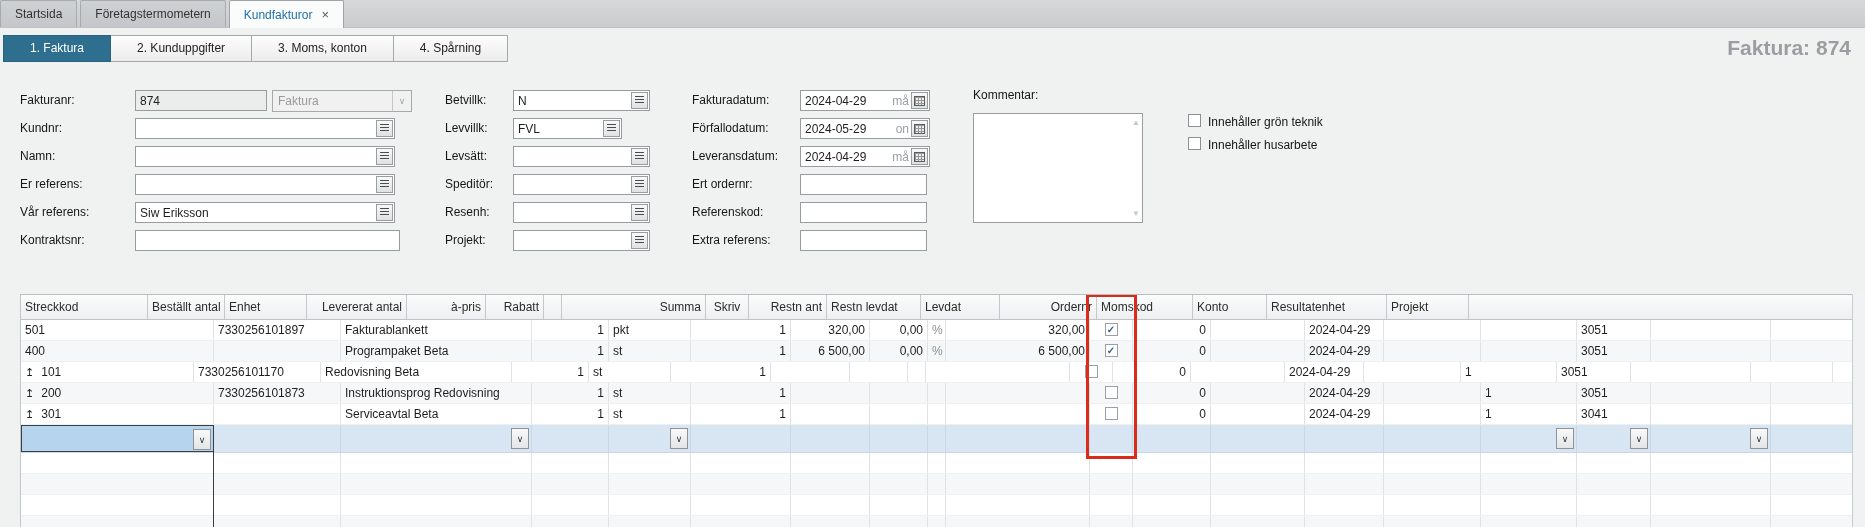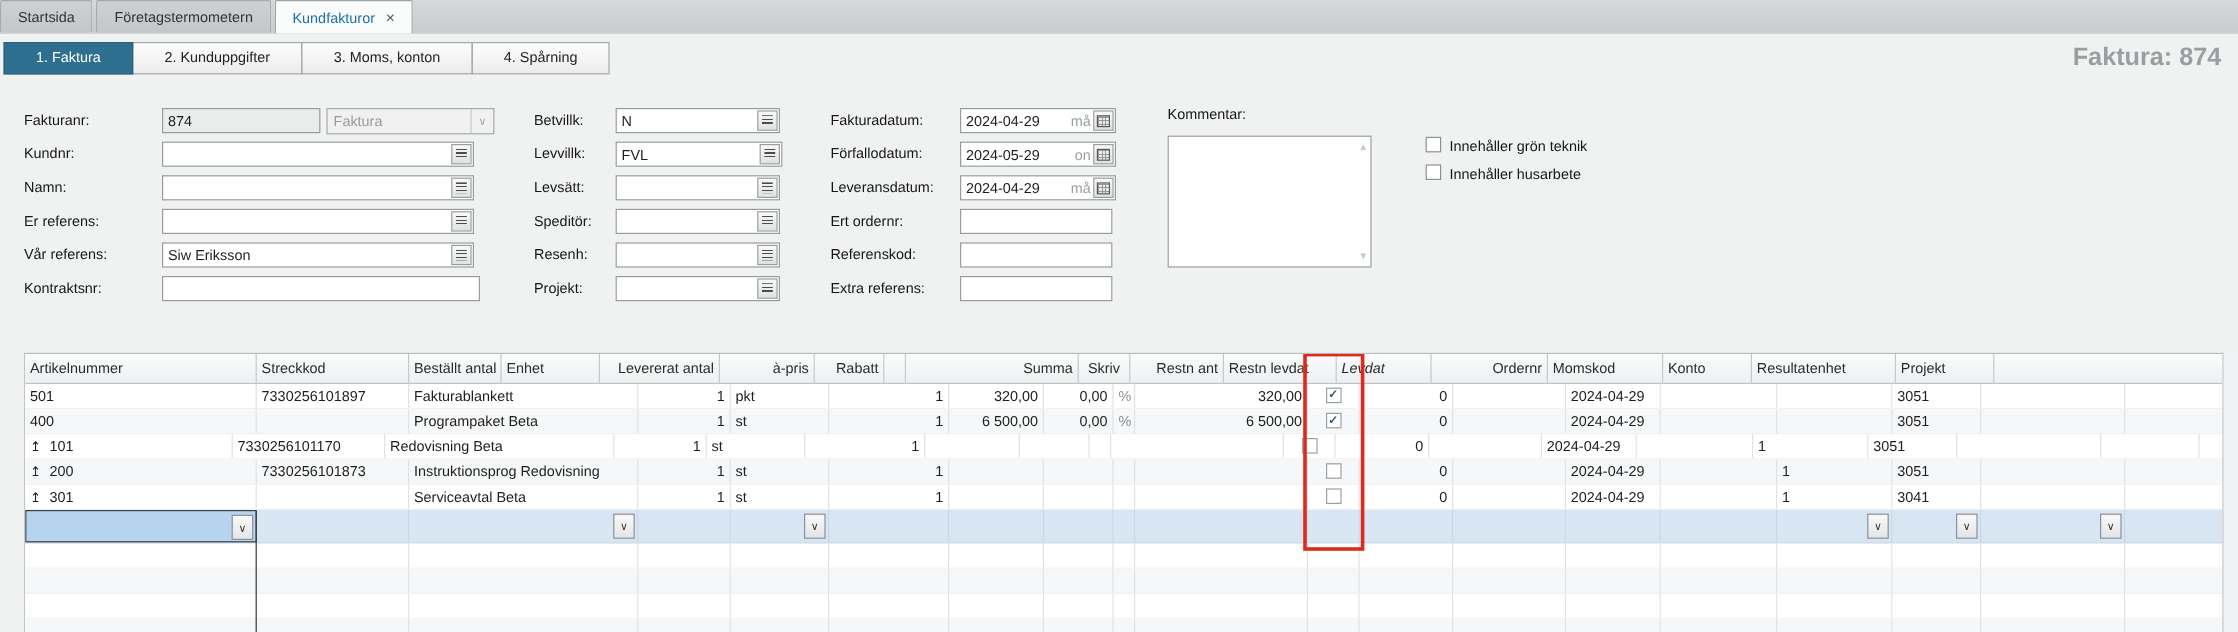--- a/index.html
+++ b/index.html
@@ -150,21 +150,21 @@
   <span class="lbl" style="left:445px;top:177px">Speditör:</span>
   <span class="lbl" style="left:445px;top:205px">Resenh:</span>
   <span class="lbl" style="left:445px;top:233px">Projekt:</span>
 
   <div class="fieldbox" style="left:513px;top:90px;width:137px">
     <span class="val">N</span>
     <span class="btn-inside">
         <span class="i-lines"></span>
       </span>
   </div>
-  <div class="fieldbox" style="left:513px;top:118px;width:139px">
+  <div class="fieldbox" style="left:513px;top:118px;width:109px">
     <span class="val">FVL</span>
     <span class="btn-inside">
         <span class="i-lines"></span>
       </span>
   </div>
   <div class="fieldbox" style="left:513px;top:146px;width:137px">
     <span class="val"></span>
     <span class="btn-inside">
         <span class="i-lines"></span>
       </span>
@@ -232,33 +232,32 @@
     <span class="scr down">▼</span>
   </div>
 
   <span class="cb" style="left:1188px;top:114px"></span>
   <span class="lbl" style="left:1208px;top:115px">Innehåller grön teknik</span>
   <span class="cb" style="left:1188px;top:137px"></span>
   <span class="lbl" style="left:1208px;top:138px">Innehåller husarbete</span>
 
   <div class="grid" id="grid">
       <div class="g-head">
-        <div class="g-hcell" style="width: 193px;">Artikelnummer</div>
         <div class="g-hcell" style="width: 127px;">Streckkod</div>
         <div class="g-hcell right" style="width: 77px;">Beställt antal</div>
         <div class="g-hcell" style="width: 82px;">Enhet</div>
         <div class="g-hcell right" style="width: 100px;">Levererat antal</div>
         <div class="g-hcell right" style="width: 79px;">à-pris</div>
         <div class="g-hcell right" style="width: 58px;">Rabatt</div>
         <div class="g-hcell" style="width: 18px;"></div>
         <div class="g-hcell right" style="width: 144px;">Summa</div>
         <div class="g-hcell center" style="width: 43px;">Skriv</div>
         <div class="g-hcell right" style="width: 78px;">Restn ant</div>
         <div class="g-hcell" style="width: 94px;">Restn levdat</div>
-        <div class="g-hcell" style="width: 79px; font-style: italic;">Levdat</div>
+        <div class="g-hcell" style="width: 79px;">Levdat</div>
         <div class="g-hcell right" style="width: 97px;">Ordernr</div>
         <div class="g-hcell" style="width: 96px;">Momskod</div>
         <div class="g-hcell" style="width: 74px;">Konto</div>
         <div class="g-hcell" style="width: 120px;">Resultatenhet</div>
         <div class="g-hcell" style="width: 82px;">Projekt</div>
       </div>
       <div class="g-row">
         <div class="g-cell" style="width: 193px;">501</div>
         <div class="g-cell" style="width: 127px;">7330256101897</div>
         <div class="g-cell" style="width: 191px;">Fakturablankett</div>

